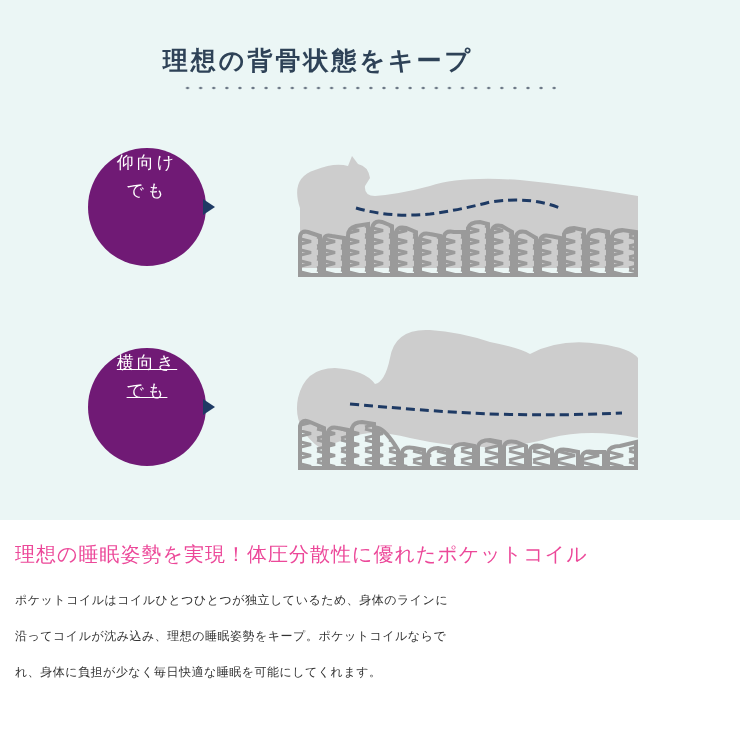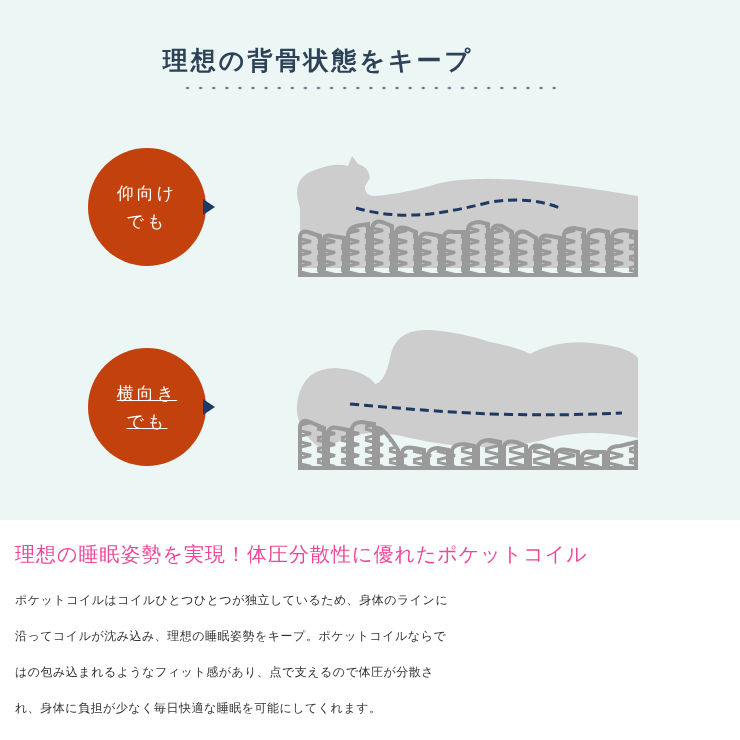--- a/index.html
+++ b/index.html
@@ -2,21 +2,21 @@
 <html><head>
 <meta charset="utf-8">
 <style>
   html, body { margin:0; padding:0; }
   body { width:740px; height:740px; background:#ffffff; font-family:"DejaVu Sans", sans-serif; overflow:hidden; position:relative; }
   .panel { position:absolute; left:0; top:0; width:740px; height:520px; background:#ebf6f5; }
   .title { position:absolute; left:0; top:44px; width:636px; text-align:center; font-size:25px; letter-spacing:3px; color:#2e4257; font-weight:bold; }
   .dots { position:absolute; left:181px; top:86px; width:380px; height:4px;
     background-image: radial-gradient(circle, #6b7785 1.4px, transparent 1.6px);
     background-size: 13.1px 4px; background-repeat: repeat-x; }
-  .bubble { position:absolute; width:118px; height:118px; border-radius:50%; background:#c2410c; color:#ffffff; display:flex; flex-direction:column; align-items:center; justify-content:center; font-size:17px; line-height:28px; letter-spacing:3px; }
+  .bubble { position:absolute; width:118px; height:118px; border-radius:50%; background:#701a75; color:#ffffff; display:flex; flex-direction:column; align-items:center; justify-content:flex-start; font-size:17px; line-height:28px; letter-spacing:3px; }
   .bubble::after { content:""; position:absolute; right:-9px; top:50%; margin-top:-8px; border-left:12px solid #1e3a64; border-top:8px solid transparent; border-bottom:8px solid transparent; }
   .b1 { left:88px; top:148px; }
   .b2 { left:88px; top:348px;text-decoration:underline; }
   .illus { position:absolute; }
   .i1 { left:290px; top:148px; }
   .i2 { left:290px; top:318px; }
   .heading { position:absolute; left:15px; top:541px; font-size:20px; color:#ec4899; letter-spacing:1px; }
   .body-text { position:absolute; left:15px; top:582px; width:715px; font-size:12px; line-height:36px; color:#333; letter-spacing:0.5px; }
   .body-text p { margin:0; }
 </style>
@@ -83,15 +83,14 @@
       <path d="M318 150 L318 134 Q320 128 330 128 L346 124 L346 150Z"></path>
     </g>
     <path d="M60 86 Q150 94 200 96 Q270 98 332 95" fill="none" stroke="#1e3a64" stroke-width="3" stroke-dasharray="9 5"></path>
   </svg>
 </div>
 
 <div class="heading">理想の睡眠姿勢を実現！体圧分散性に優れたポケットコイル</div>
 <div class="body-text">
   <p>ポケットコイルはコイルひとつひとつが独立しているため、身体のラインに</p>
   <p>沿ってコイルが沈み込み、理想の睡眠姿勢をキープ。ポケットコイルならで</p>
-  <p>はの包み込まれるようなフィット感があり、点で支えるので体圧が分散さ</p>
   <p>れ、身体に負担が少なく毎日快適な睡眠を可能にしてくれます。</p>
 </div>
 
 </body></html>

